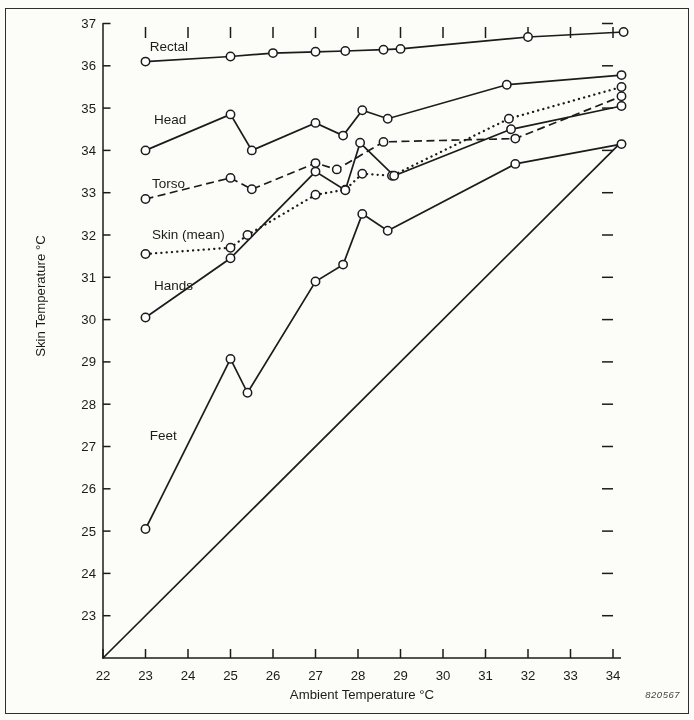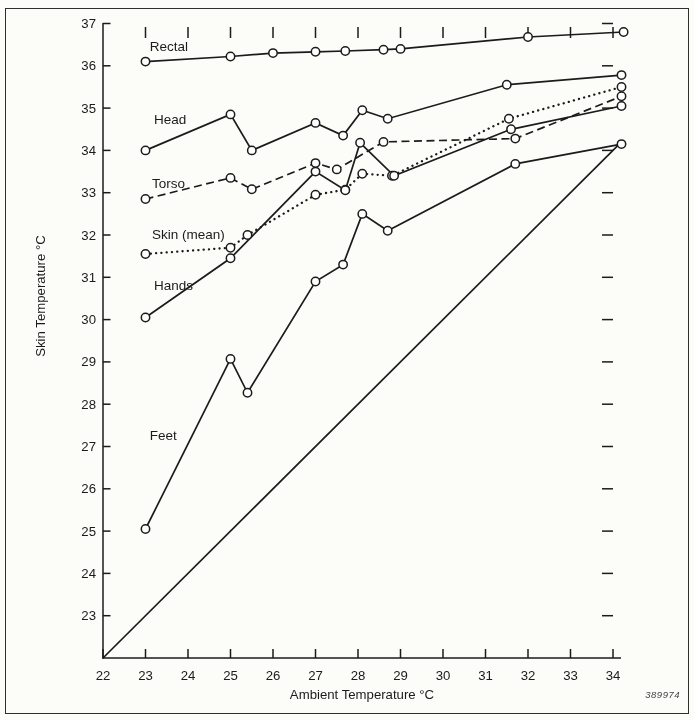--- a/index.html
+++ b/index.html
@@ -195,14 +195,14 @@
         <circle cx="621.5" cy="144.1" r="4.2" fill="#ffffff" stroke="#1b1b1b" stroke-width="1.5"></circle>
       </g>
       <text x="149.75000000000006" y="50.995000000000005" fill="#1b1b1b" font-size="13.5px">Rectal</text>
       <text x="153.99999999999997" y="124.17400000000009" fill="#1b1b1b" font-size="13.5px">Head</text>
       <text x="151.87499999999994" y="188.46999999999997" fill="#1b1b1b" font-size="13.5px">Torso</text>
       <text x="151.87499999999994" y="239.23000000000008" fill="#1b1b1b" font-size="13.5px">Skin (mean)</text>
       <text x="153.99999999999997" y="289.99000000000007" fill="#1b1b1b" font-size="13.5px">Hands</text>
       <text x="149.75000000000006" y="440.1550000000001" fill="#1b1b1b" font-size="13.5px">Feet</text>
     </svg>
   <div class="outer-border"></div>
-  <div class="fig-code">389974</div>
+  <div class="fig-code">820567</div>
 </div>
 
 </body></html>

